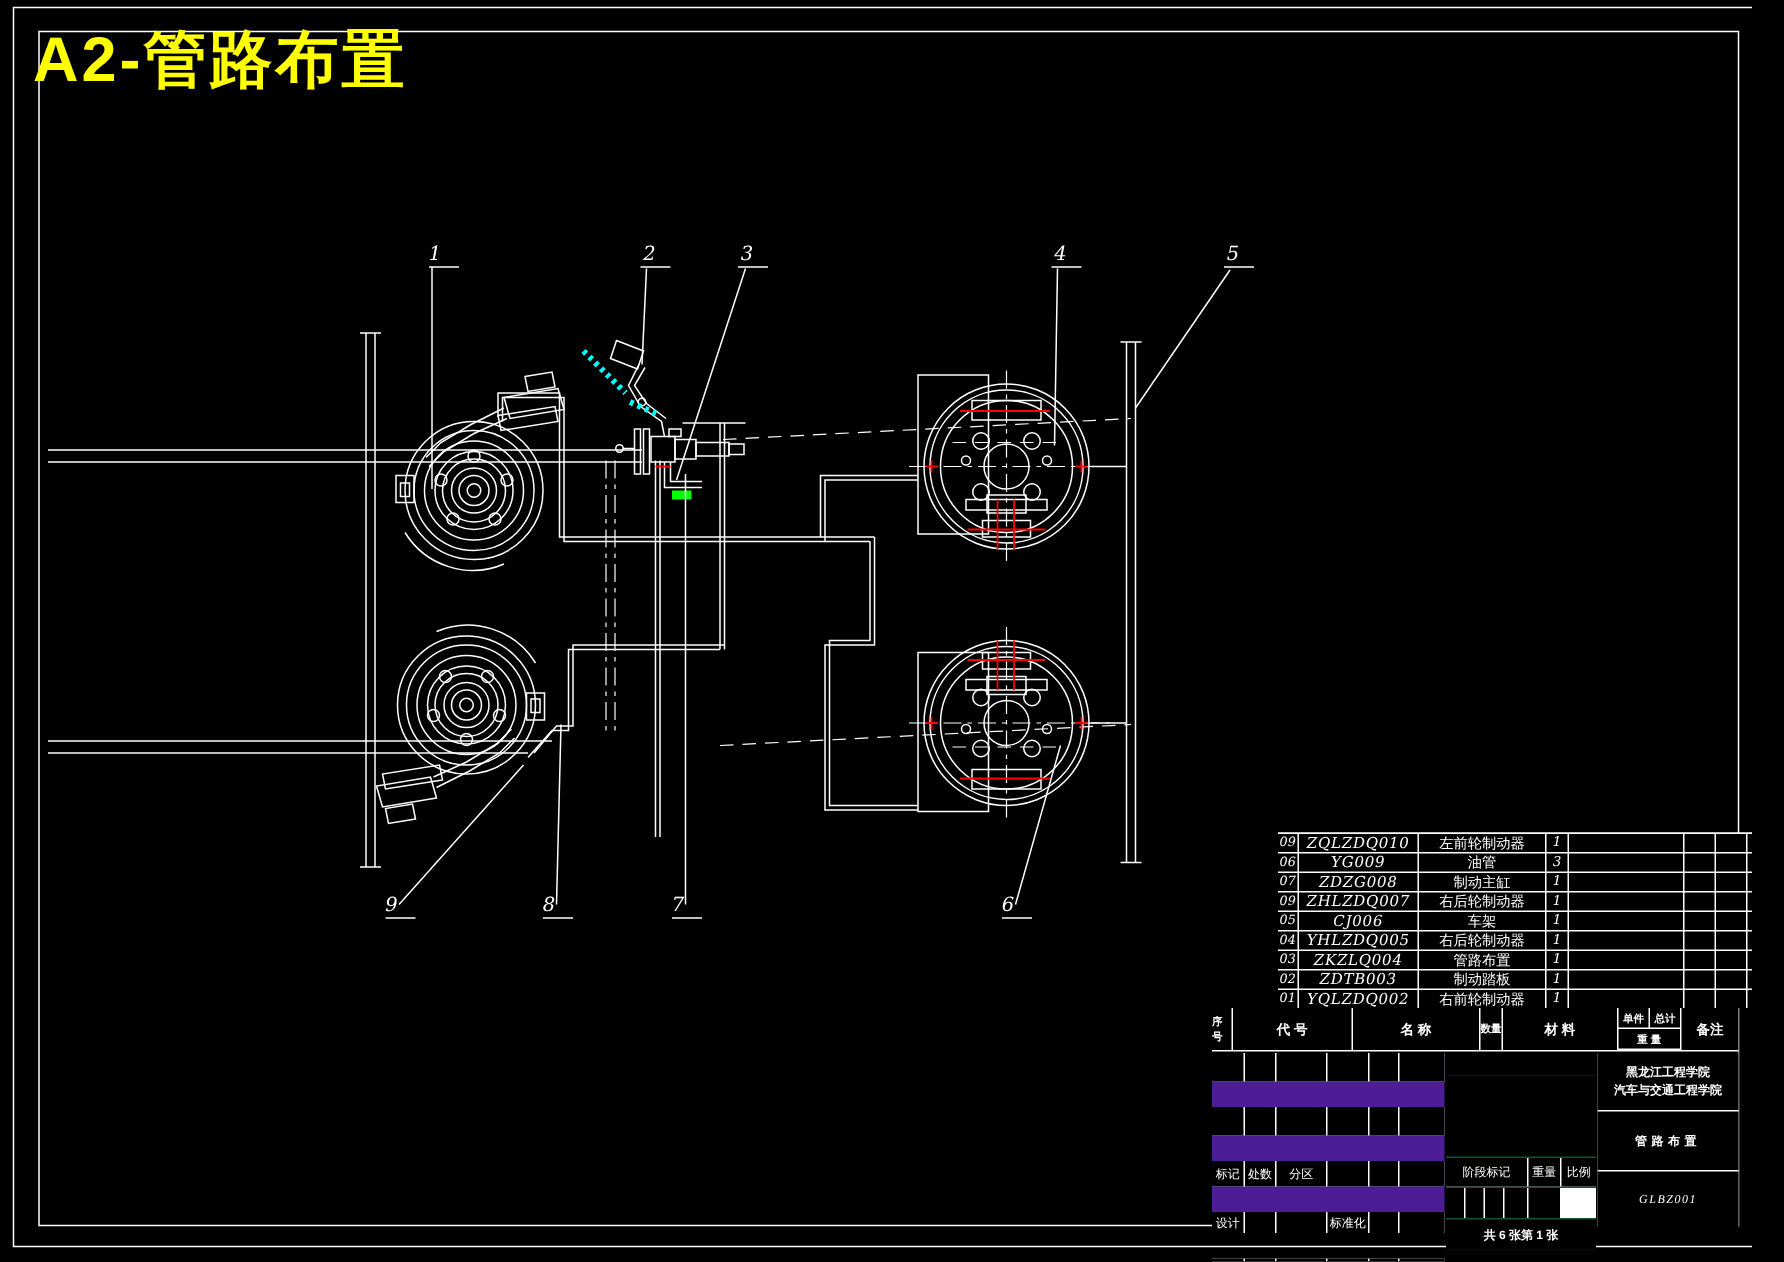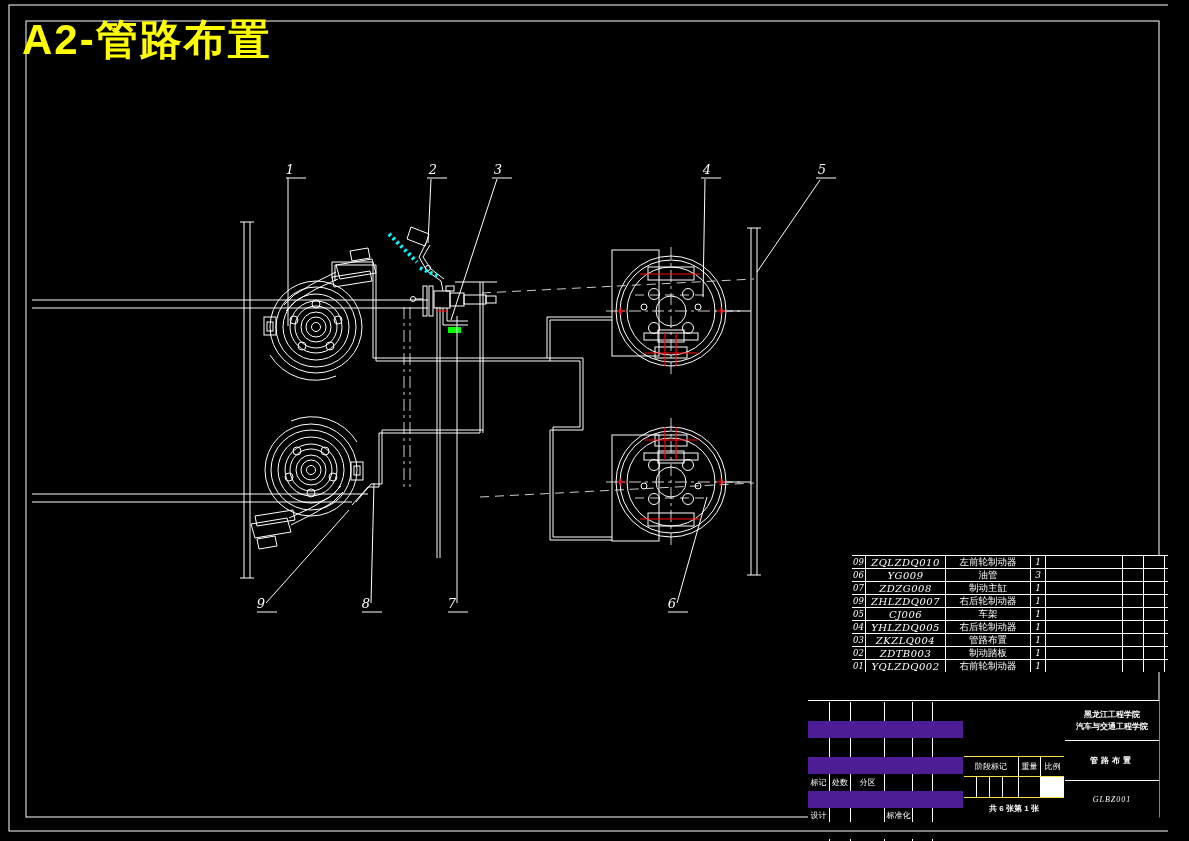--- a/index.html
+++ b/index.html
@@ -30,21 +30,21 @@
   .ph-sm{font-size:7px !important;}
   .wcomp{display:grid;grid-template-rows:13px 13px;gap:1px;background:#fff;}
   .wcomp-top{display:grid;grid-template-columns:20px 20px;gap:1px;background:#fff;}
   
   .tb{position:absolute;left:808px;top:700px;width:351px;height:117px;background:#000;
       border-top:1px solid #fff;z-index:3;}
   .tb-left{position:absolute;left:0;top:1px;width:155px;height:116px;background:#4c1d95;
       display:grid;grid-template-rows:19px 19px 17px 14px 11px 14px 16px;gap:17px;text-align:right;}
   .tb-lrow{display:grid;grid-template-columns:21px 20px 33px 27px 19px 30px;gap:1px;background:#fff;}
   .tb .cell{font-size:8px;}
-  .tb-mid{position:absolute;left:156px;top:1px;width:100px;height:116px;background:#fde047;
+  .tb-mid{position:absolute;left:156px;top:16px;width:100px;height:116px;background:#14532d;
       display:grid;grid-template-rows:54px 19px 20px 20px;gap:1px;}
   .tb-mrow2{display:grid;grid-template-columns:54px 21px 23px;gap:1px;background:#fff;}
   .tb-mrow3{display:grid;grid-template-columns:12px 12px 12px 15px 21px 23px;gap:1px;background:#fff;}
   .tb-right{position:absolute;left:257px;top:1px;width:94px;height:116px;background:#fff;
       display:grid;grid-template-rows:38px 39px 37px;gap:1px;}
   .school{flex-direction:column;font-size:9px;font-weight:bold;line-height:12px;}
   .dname{font-size:18px;font-weight:bold;letter-spacing:3px;}
   .dnum{font-family:Liberation Serif, serif;font-style:italic;font-size:11px;letter-spacing:1px;}
   .scaleval{font-family:"DejaVu Serif",serif;font-style:italic;font-size:10px;margin-left:48px;}
   .sheetinfo{font-size:9.5px;font-weight:bold;}
@@ -324,20 +324,35 @@
       <div class="cell t-code">YQLZDQ002</div>
       <div class="cell t-name">右前轮制动器</div>
       <div class="cell t-qty">1</div>
       <div class="cell"></div>
         <div class="cell"></div>
       <div class="cell"></div>
         <div class="cell"></div>
     </div>
   </div>
 
+  <div class="phead">
+    <div class="cell ph-sm">序号</div>
+    <div class="cell">代  号</div>
+    <div class="cell">名  称</div>
+    <div class="cell ph-sm">数量</div>
+    <div class="cell">材  料</div>
+    <div class="wcomp">
+      <div class="wcomp-top">
+        <div class="cell ph-sm">单件</div>
+        <div class="cell ph-sm">总计</div>
+      </div>
+      <div class="cell ph-sm">重 量</div>
+    </div>
+    <div class="cell">备注</div>
+  </div>
 
   <div class="tb">
     <div class="tb-left">
       <div class="tb-lrow">
         <div class="cell"></div>
           <div class="cell"></div>
         <div class="cell"></div>
           <div class="cell"></div>
         <div class="cell"></div>
           <div class="cell"></div>

